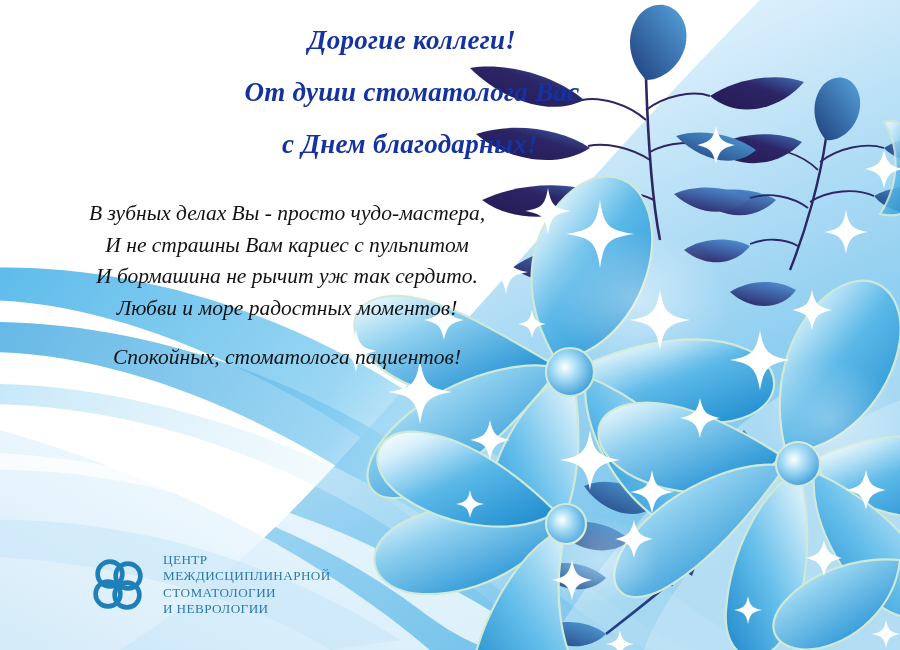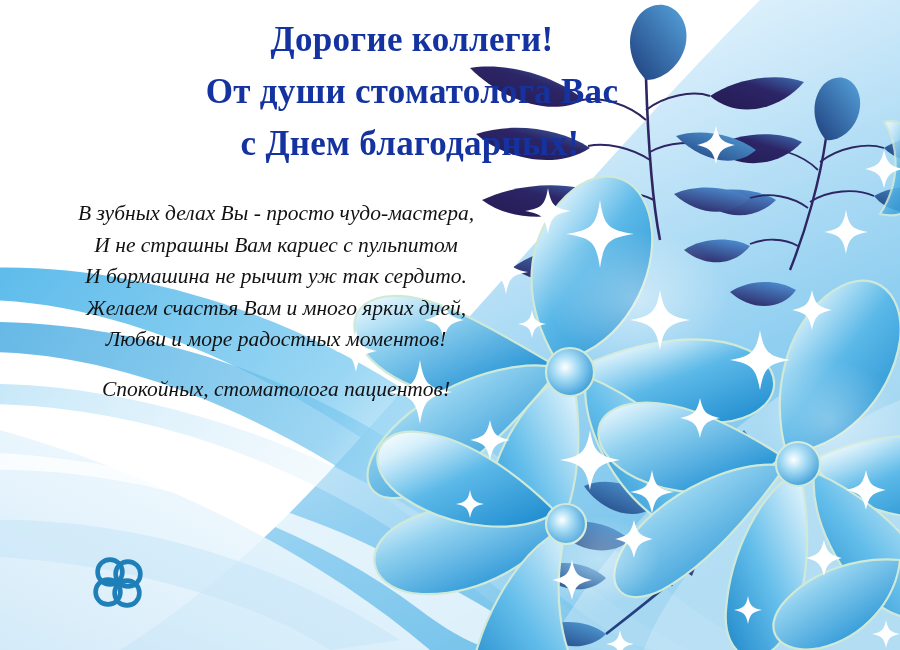--- a/index.html
+++ b/index.html
@@ -9,34 +9,34 @@
   #card{position:relative;width:900px;height:650px;overflow:hidden;background:#ffffff;}
 
   
   .art{position:absolute;inset:0;width:900px;height:650px;}
   .art svg{display:block;width:900px;height:650px;}
 
   
   #heading{
     position:absolute;left:120px;top:14px;width:580px;
     text-align:center;
-    font-weight:bold;
-    font-size:35px;line-height:52px;
+    font-style:italic;font-weight:bold;
+    font-size:27px;line-height:52px;
     color:#1433a0;
     letter-spacing:.3px;
     z-index:6;
     white-space:nowrap;
   }
   #heading .hl{display:block;}
   #heading .hl.l1{padding-left:4px;}
   #heading .hl.l2{padding-left:4px;}
   #heading .hl.l3{padding-left:0px;}
 
   #poem{
-    position:absolute;left:36px;top:198px;width:480px;
+    position:absolute;left:47px;top:198px;width:480px;
     text-align:center;
     font-style:italic;
     font-size:21.5px;line-height:31.5px;
     color:#111214;
     z-index:6;
     white-space:nowrap;
   }
   #poem .pl{display:block;}
   #poem .gap{display:block;height:18px;}
 
@@ -287,32 +287,37 @@
   <div id="heading">
     <span class="hl l1">Дорогие коллеги!</span>
     <span class="hl l2">От души стоматолога Вас</span>
     <span class="hl l3">с Днем благодарных!</span>
   </div>
 
   <div id="poem">
     <span class="pl">В зубных делах Вы - просто чудо-мастера,</span>
     <span class="pl">И не страшны Вам кариес  с  пульпитом</span>
     <span class="pl">И бормашина не рычит уж так сердито.</span>
-    <span class="pl">Желаем счастья Вам и много ярких дней,</span>
     <span class="pl">Любви и море радостных моментов!</span>
     <span class="gap"></span>
     <span class="pl">Спокойных, стоматолога пациентов!</span>
   </div>
 
   <div id="logo">
     <span id="logo-mark">
       <svg viewBox="0 0 62 62" xmlns="http://www.w3.org/2000/svg">
         <g fill="none" stroke="#1f7fb8" stroke-width="4.6">
           <circle cx="22" cy="20" r="12.4"></circle>
           <circle cx="40" cy="22" r="12.4"></circle>
           <circle cx="20" cy="40" r="12.4"></circle>
           <circle cx="39" cy="41" r="12.4"></circle>
         </g>
       </svg>
     </span>
+    <span id="logo-text">
+      <span>ЦЕНТР</span>
+      <span>МЕЖДИСЦИПЛИНАРНОЙ</span>
+      <span>СТОМАТОЛОГИИ</span>
+      <span>И НЕВРОЛОГИИ</span>
+    </span>
   </div>
 
 </div>
 
 </body></html>

